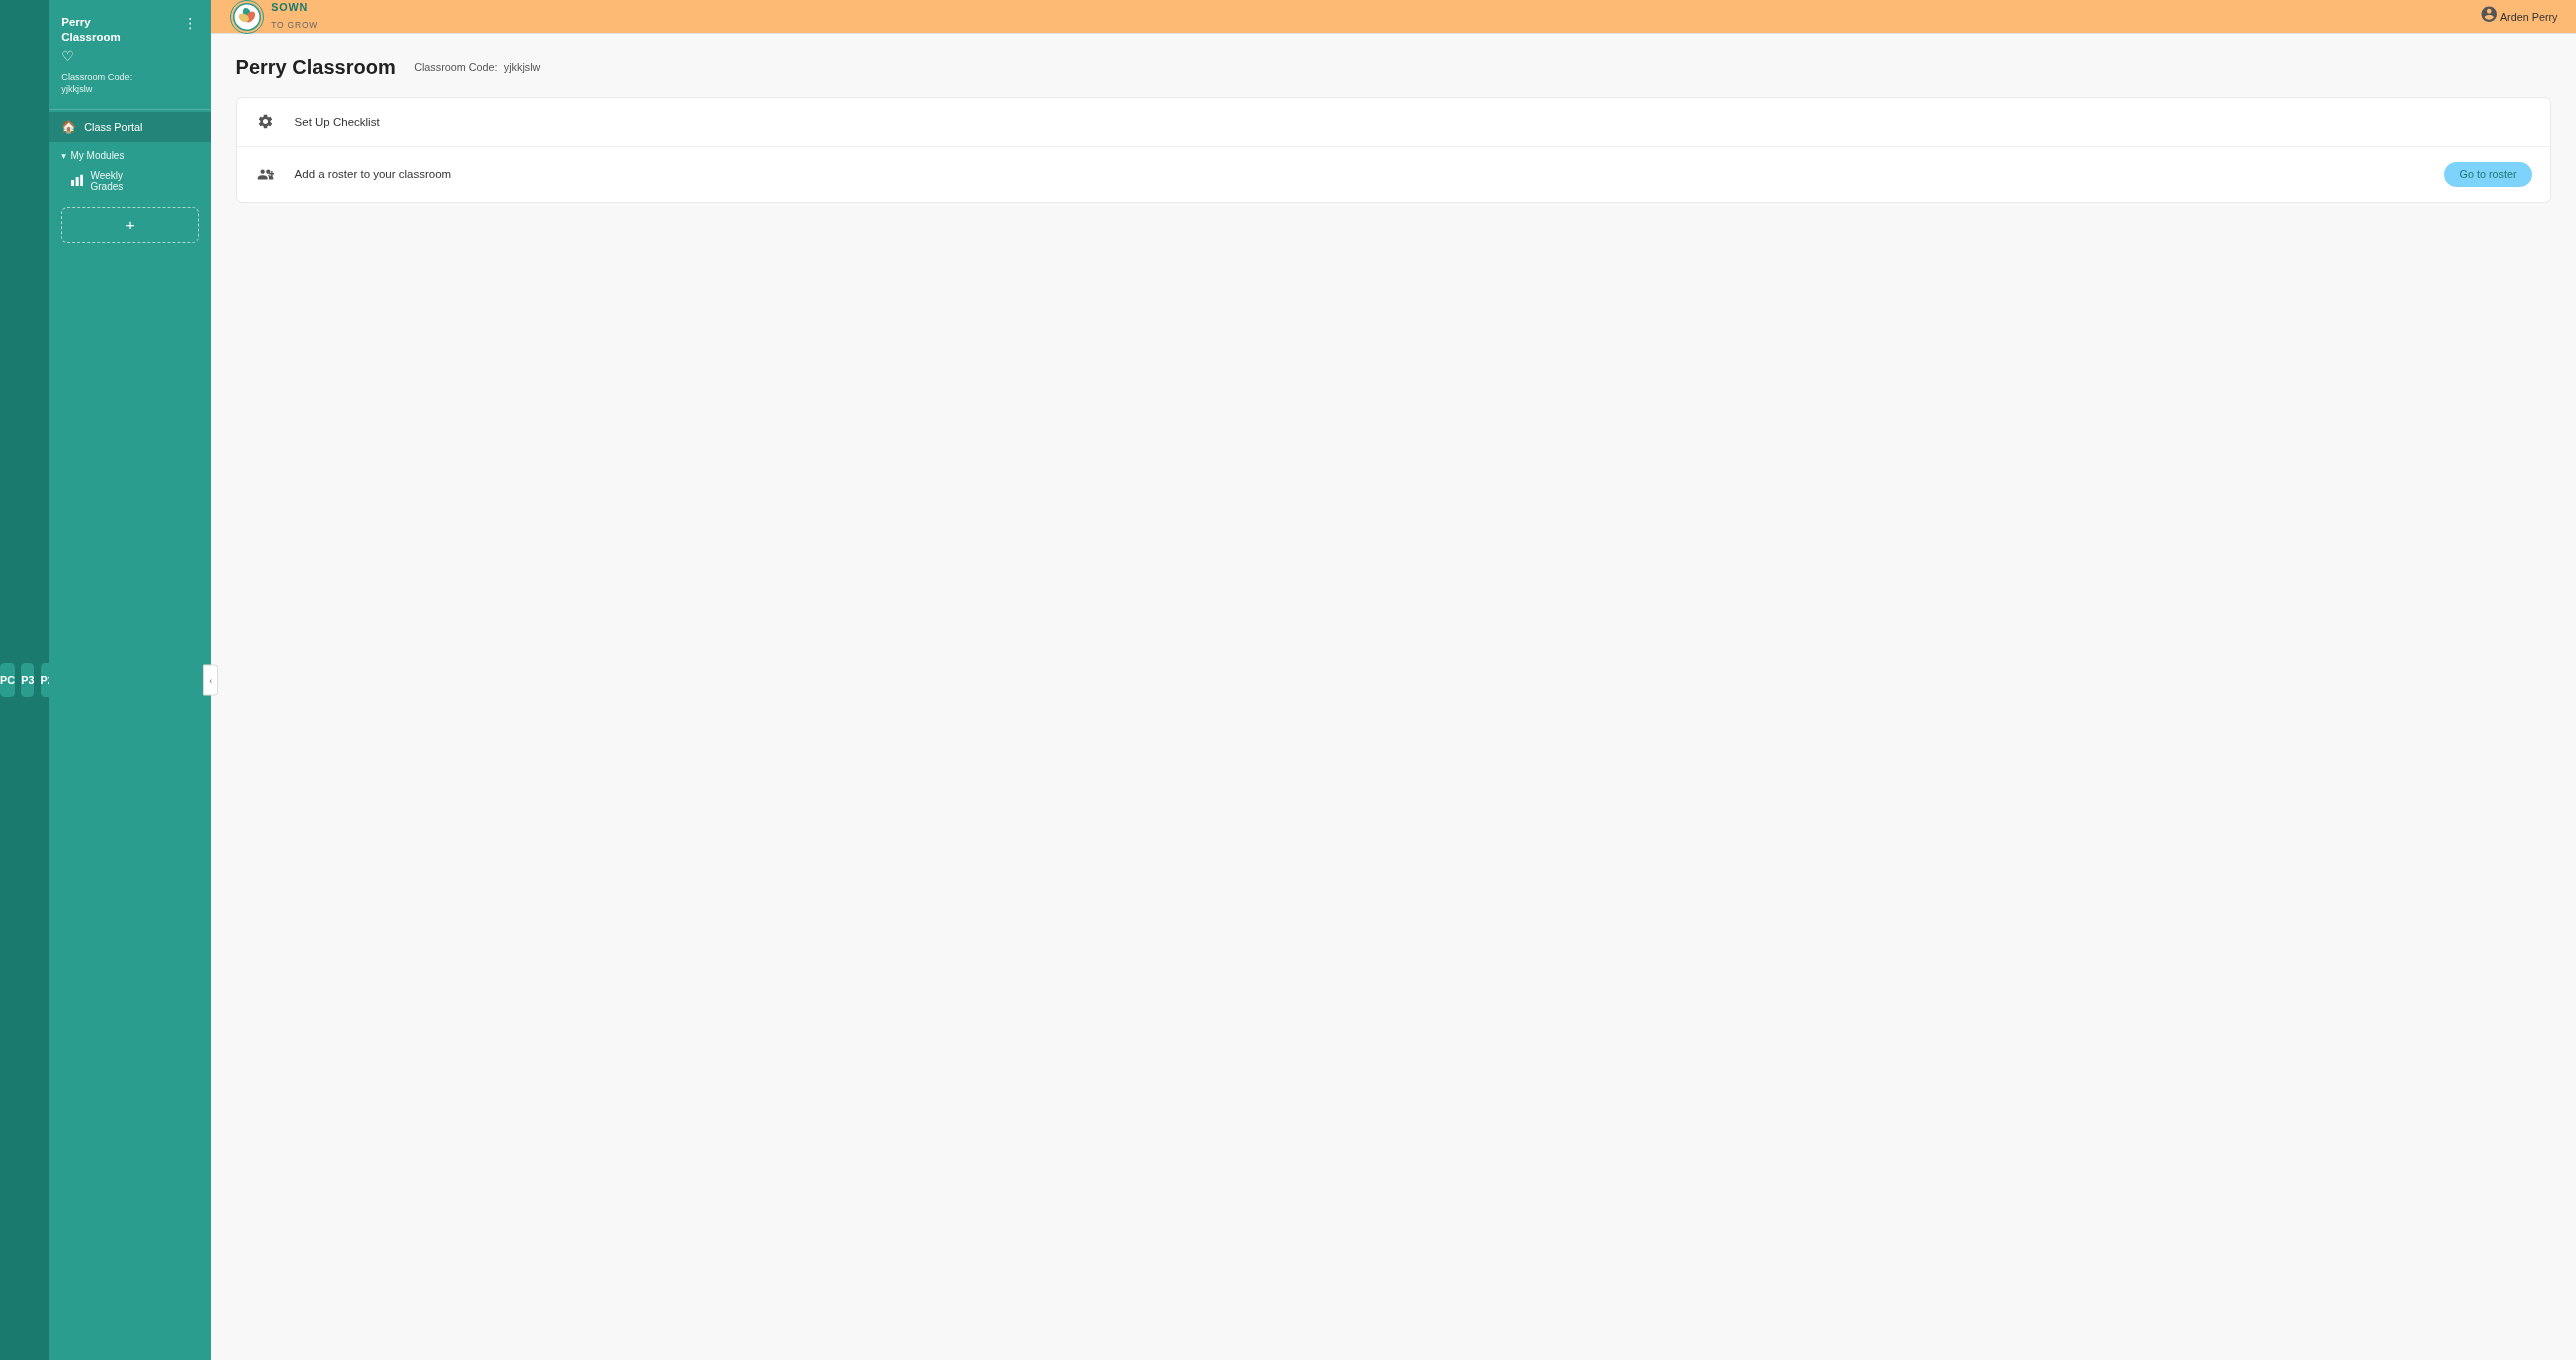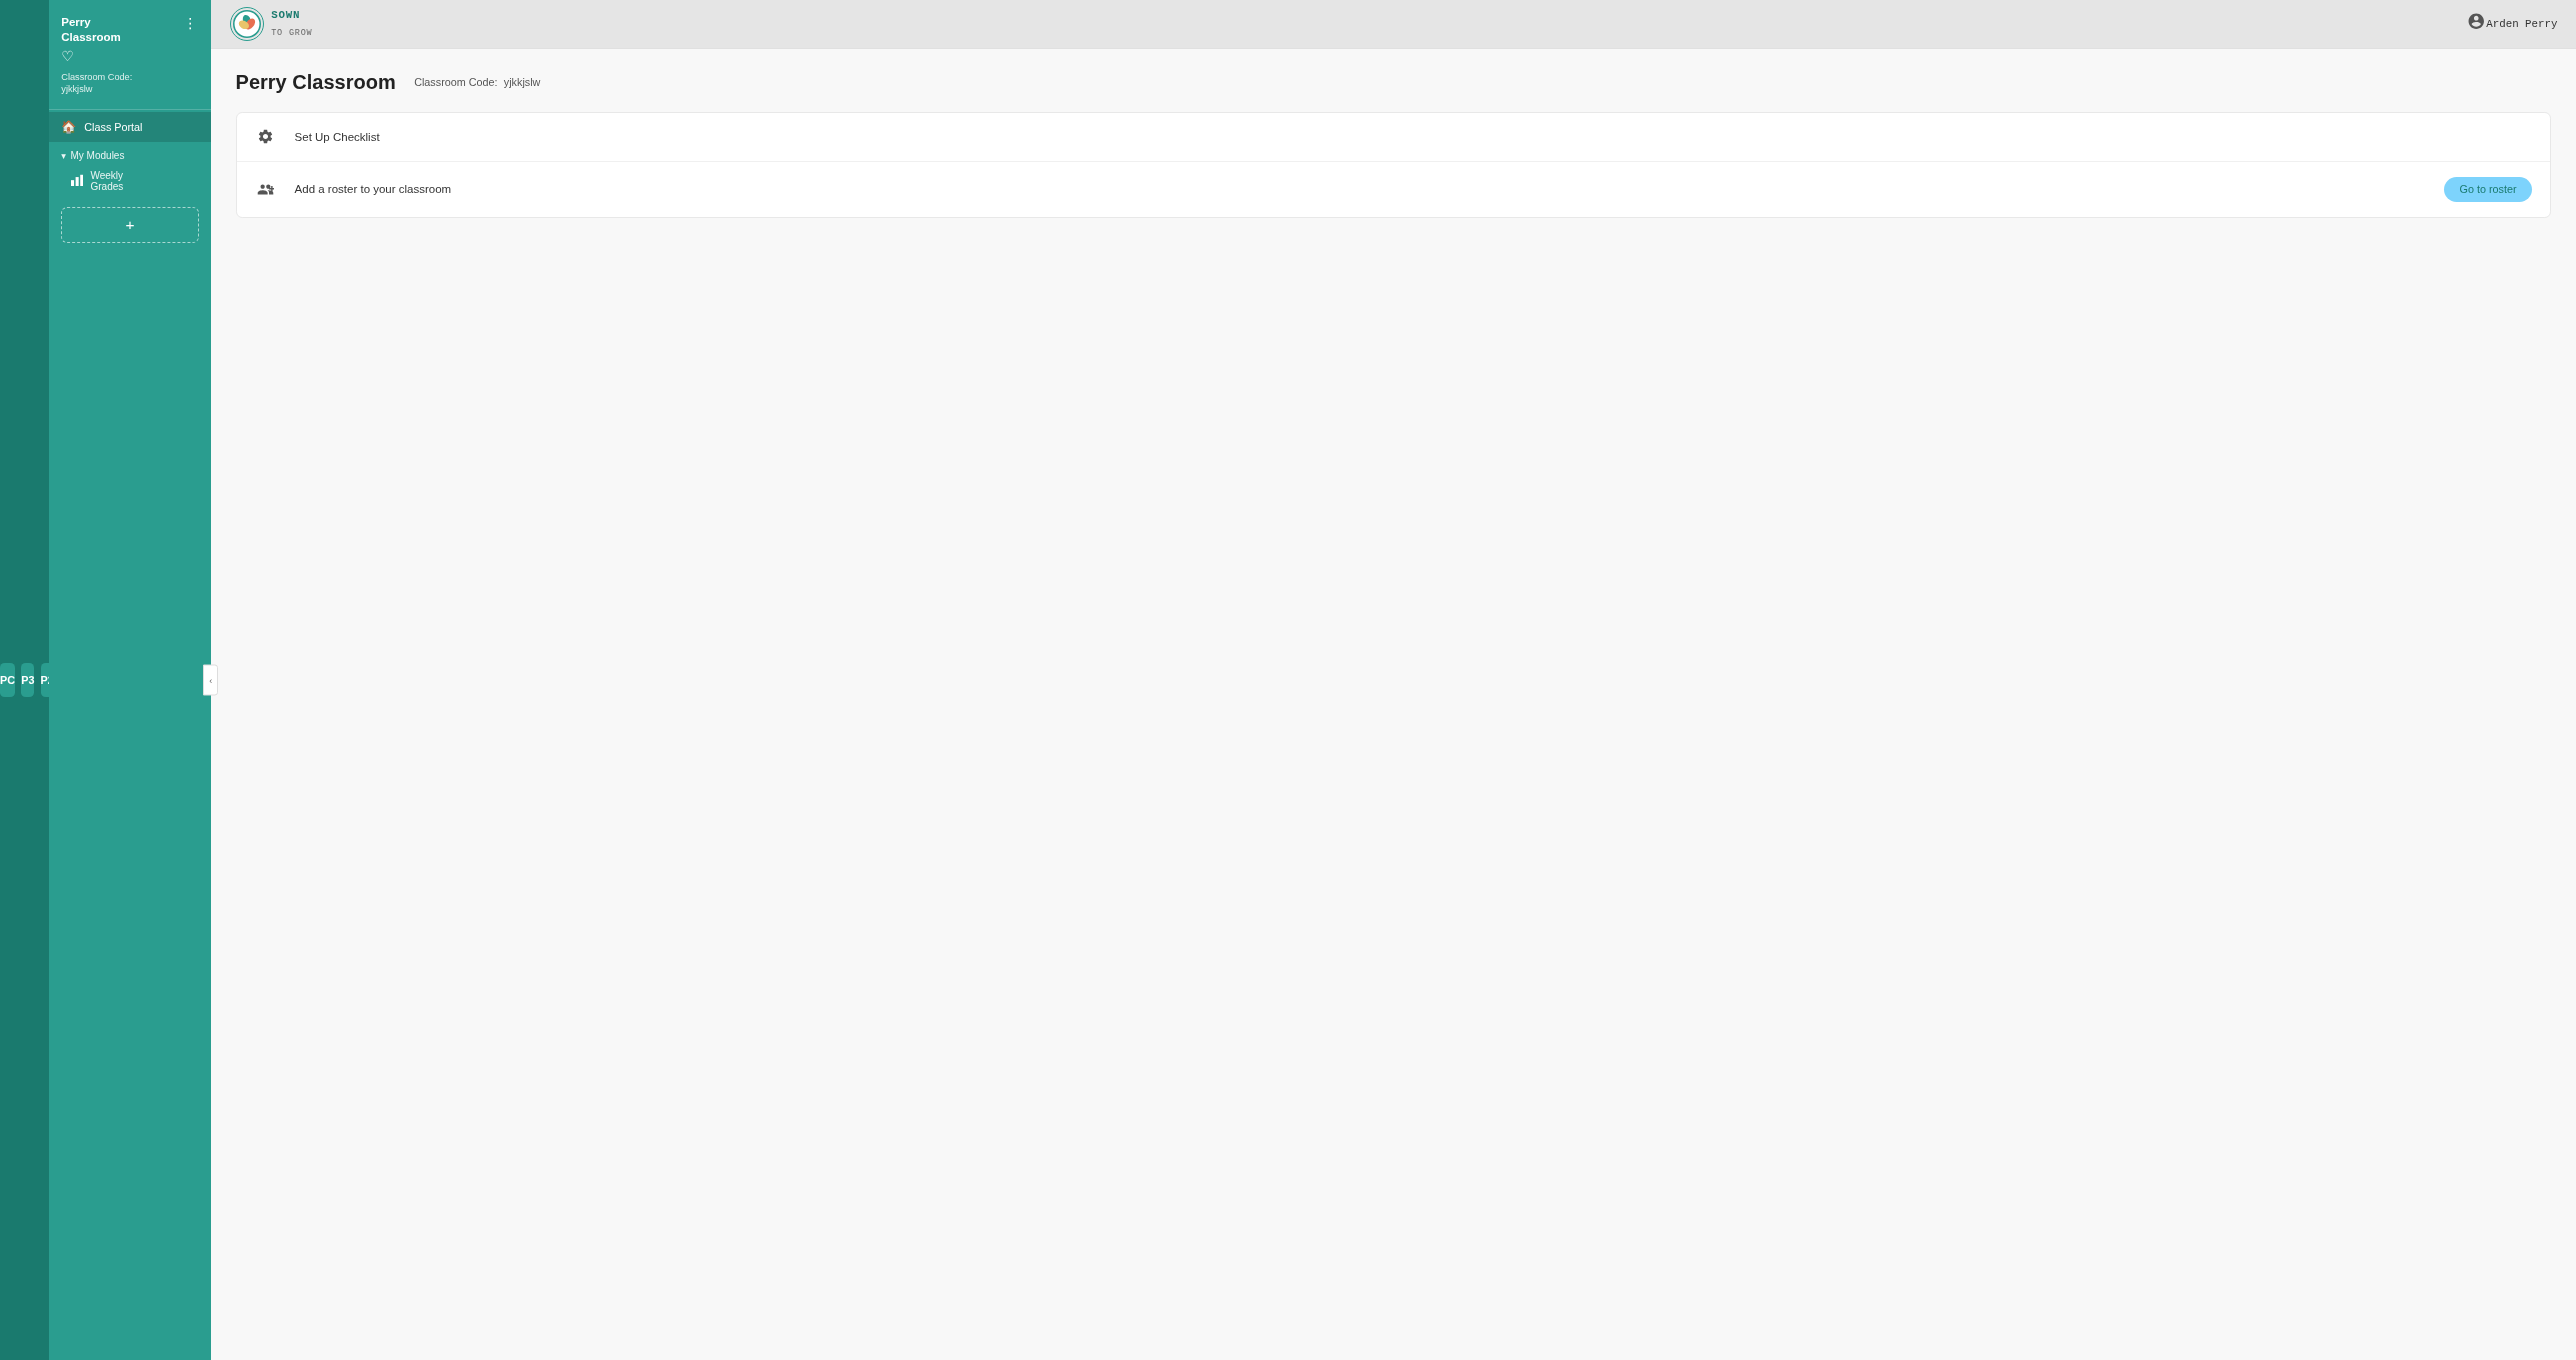--- a/index.html
+++ b/index.html
@@ -177,29 +177,28 @@
 
     
     .main {
       flex: 1;
       display: flex;
       flex-direction: column;
       overflow: hidden;
       background: #f8f8f8;
     }
     .topbar {
-      background: #e5e5e5;
+      background: #fdba74;
       border-bottom: 0.8px solid #e0e0e0;
       display: flex;
       align-items: center;
       justify-content: space-between;
       padding: 0 18.5px;
-      height: 49px;
+      height: 34px;
       flex-shrink: 0;
-      font-family: Liberation Mono, monospace;
     }
     .topbar-logo {
       display: flex;
       align-items: center;
       gap: 7.7px;
     }
     .logo-circle {
       width: 34px;
       height: 34px;
       border-radius: 50%;

